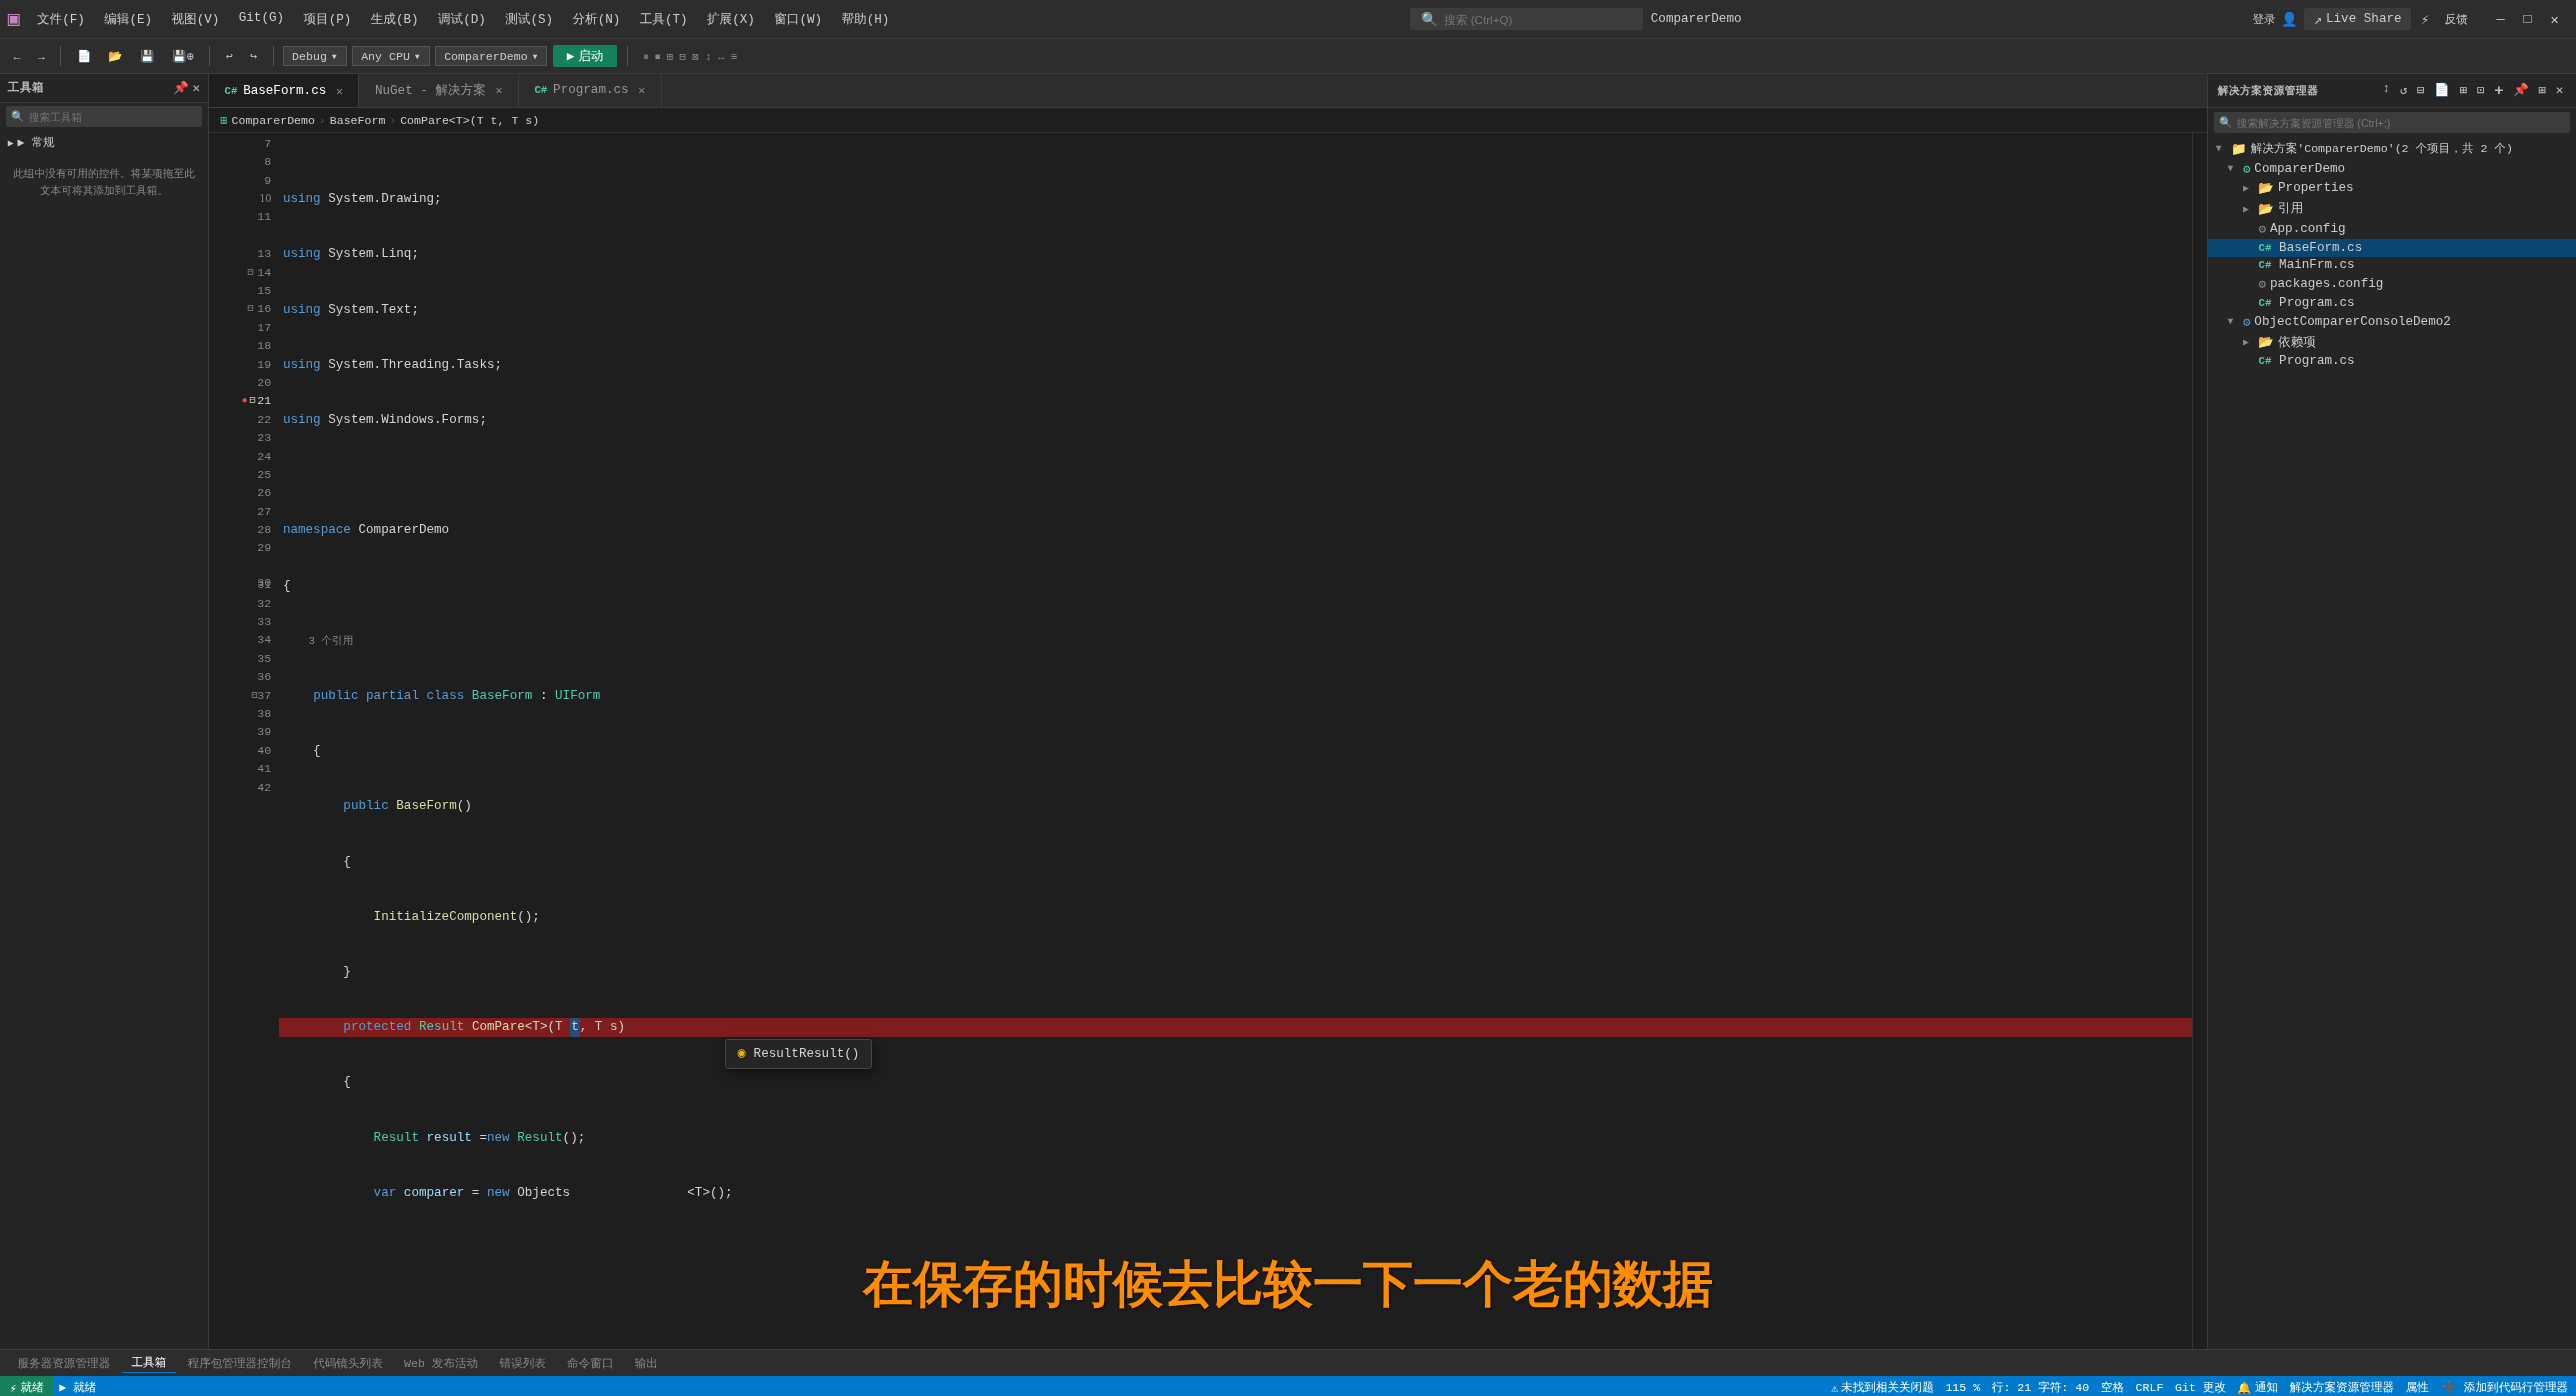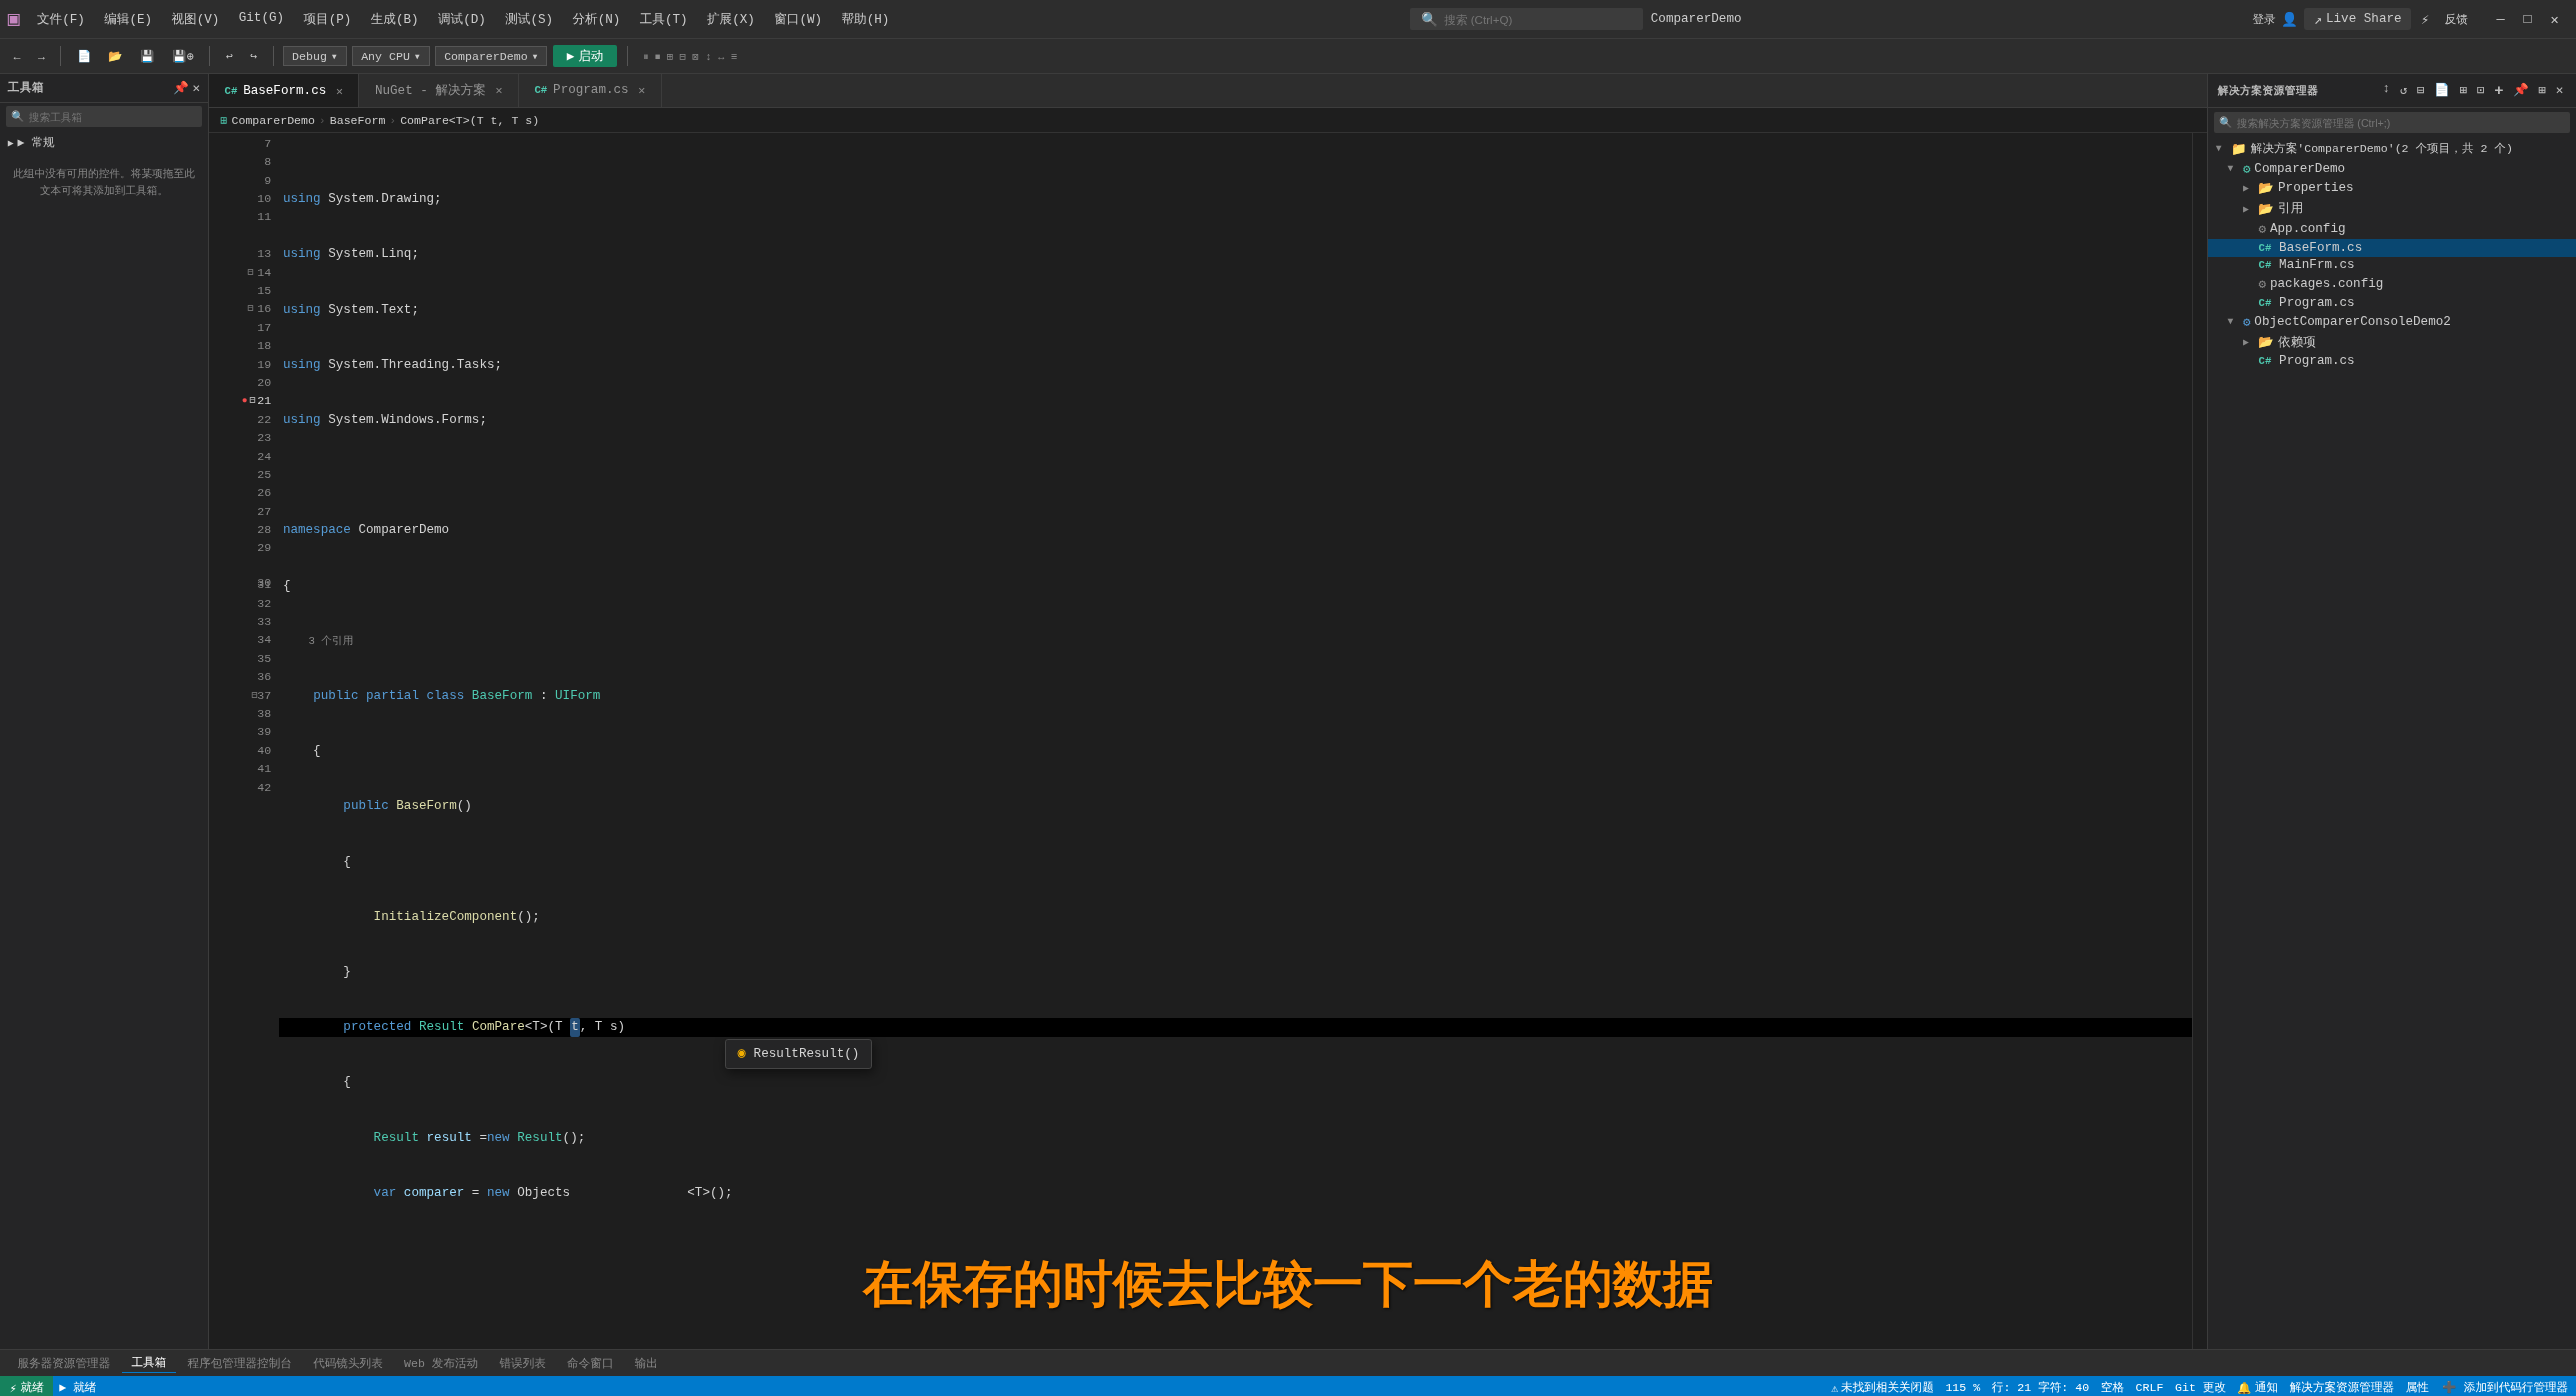--- a/index.html
+++ b/index.html
@@ -111,21 +111,21 @@
     #code-content {
       flex: 1;
       padding: 1.9px 0;
       line-height: 18.4px;
       font-size: 12.6px;
       overflow-x: auto;
       white-space: pre;
       position: relative;
     }
     .code-line { height: 18.4px; display: flex; align-items: center; padding: 0 3.9px; position: relative; }
-    .code-line.active-line { background: #000000; align-items: center; }
+    .code-line.active-line { background: #7f1d1d; align-items: center; }
 
     
     .kw { color: #569cd6; }
     .type { color: #4ec9b0; }
     .method { color: #dcdcaa; }
     .var { color: #9cdcfe; }
     .plain { color: #d4d4d4; }
     .ref-count { color: #888; font-size: 10.7px; margin-right: 3.9px; }
 
     
@@ -336,21 +336,21 @@
       <div id="line-gutter" style="width:70px; background:#1e1e1e; color:#858585; text-align:right; padding:1.9px 7.8px 0 0; user-select:none; flex-shrink:0; font-size:11.6px; line-height:18.4px;">
         <div style="height:18.4px; display:flex; align-items:center; justify-content:flex-end; gap:3.9px;">
             <span style="color:#858585;">7</span>
           </div>
         <div style="height:18.4px; display:flex; align-items:center; justify-content:flex-end; gap:3.9px;">
             <span style="color:#858585;">8</span>
           </div>
         <div style="height:18.4px; display:flex; align-items:center; justify-content:flex-end; gap:3.9px;">
             <span style="color:#858585;">9</span>
           </div>
-        <div style="height:18.4px; display:flex; align-items:center; justify-content:flex-end; gap:3.9px;">
+        <div style="height:18.4px; display:flex; align-items:center; justify-content:flex-end; gap:3.9px;font-family:Liberation Serif, serif;">
             <span style="color:#858585;">10</span>
           </div>
         <div style="height:18.4px; display:flex; align-items:center; justify-content:flex-end; gap:3.9px;">
             <span style="color:#858585;">11</span>
           </div>
         <div style="height:18.4px;"></div>
         <div style="height:18.4px; display:flex; align-items:center; justify-content:flex-end; gap:3.9px;">
             <span style="color:#858585;">13</span>
           </div>
         <div style="height:18.4px; display:flex; align-items:center; justify-content:flex-end; gap:3.9px;">

